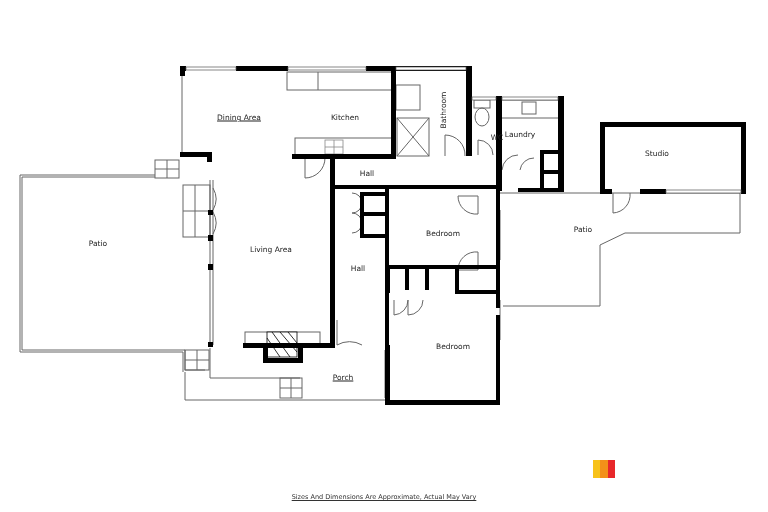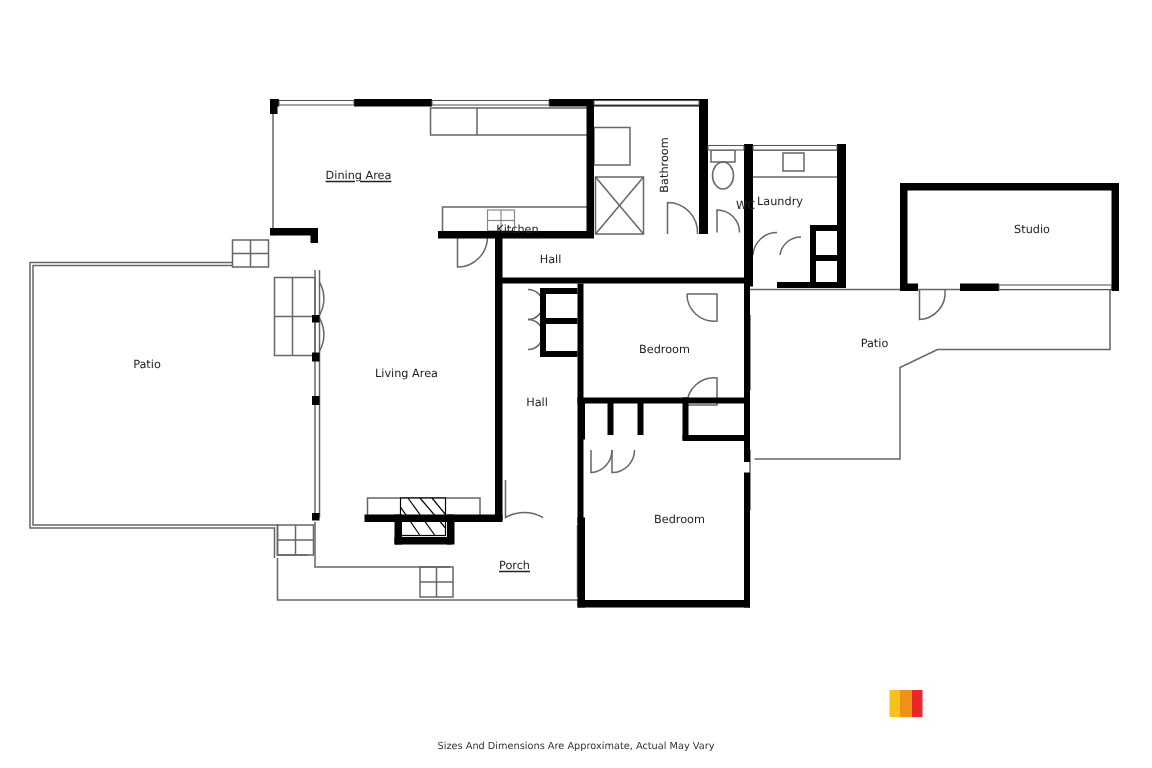--- a/index.html
+++ b/index.html
@@ -1,20 +1,20 @@
 <!DOCTYPE html>
 <html><head>
 <meta charset="utf-8">
 <style>
   html, body { margin:0; padding:0; background:#ffffff; }
   body { width:768px; height:512px; position:relative; overflow:hidden; font-family:"DejaVu Sans", sans-serif; }
   svg { position:absolute; left:0; top:0; }
   .lbl { position:absolute; font-size:7.5px; color:#222; white-space:nowrap; transform:translate(-50%,-50%); }
   .lbl.vert { transform:translate(-50%,-50%) rotate(-90deg); }
-  .footer { position:absolute; left:384px; top:493px; transform:translateX(-50%); font-size:6.5px; color:#333; white-space:nowrap; }
+  .footer { position:absolute; left:384px; top:493px; transform:translateX(-50%); font-size:6.5px; color:#333; white-space:nowrap;text-decoration:underline; }
   .logo { position:absolute; left:593px; top:460px; width:22px; height:18px; display:flex; }
   .logo span { flex:1; }
 </style>
 </head>
 <body>
 
 <svg width="768" height="512" viewBox="0 0 768 512">
   <g fill="none" stroke="#666" stroke-width="1">
 
     <path d="M155 177 L22 177 L22 350 L185 350 L185 370 L205 370"></path>
@@ -151,25 +151,25 @@
     <rect x="186" y="67" width="50" height="3"></rect>
     <rect x="288" y="67" width="78" height="3"></rect>
     <rect x="396" y="67" width="70" height="3"></rect>
     <rect x="472" y="97" width="24" height="3"></rect>
     <rect x="502" y="97" width="56" height="3"></rect>
     <rect x="666" y="190" width="75" height="3"></rect>
   </g>
 </svg>
 
 <div class="lbl" style="left:239px;top:117px;text-decoration:underline;">Dining Area</div>
-<div class="lbl" style="left:345px;top:117px;margin-top:36px;">Kitchen</div>
+<div class="lbl" style="left:345px;top:117px;">Kitchen</div>
 <div class="lbl vert" style="left:443px;top:110px;">Bathroom</div>
 <div class="lbl" style="left:497px;top:137px;">WC</div>
 <div class="lbl" style="left:520px;top:134px;">Laundry</div>
-<div class="lbl" style="left:688px;top:153px;">Studio</div>
+<div class="lbl" style="left:657px;top:153px;">Studio</div>
 <div class="lbl" style="left:367px;top:173px;">Hall</div>
 <div class="lbl" style="left:358px;top:268px;">Hall</div>
 <div class="lbl" style="left:98px;top:243px;">Patio</div>
 <div class="lbl" style="left:583px;top:229px;">Patio</div>
 <div class="lbl" style="left:271px;top:249px;">Living Area</div>
 <div class="lbl" style="left:443px;top:233px;">Bedroom</div>
 <div class="lbl" style="left:453px;top:346px;">Bedroom</div>
 <div class="lbl" style="left:343px;top:377px;text-decoration:underline;">Porch</div>
 
 <div class="logo">

